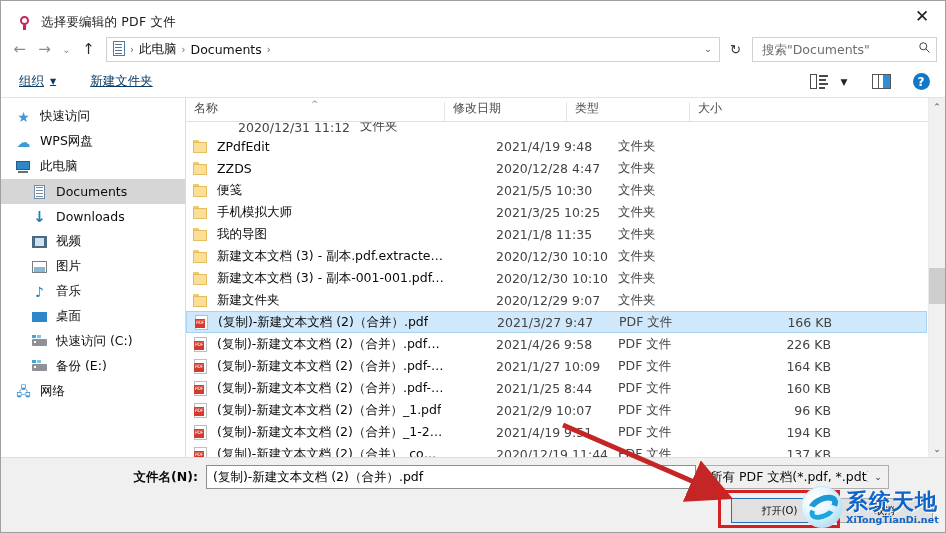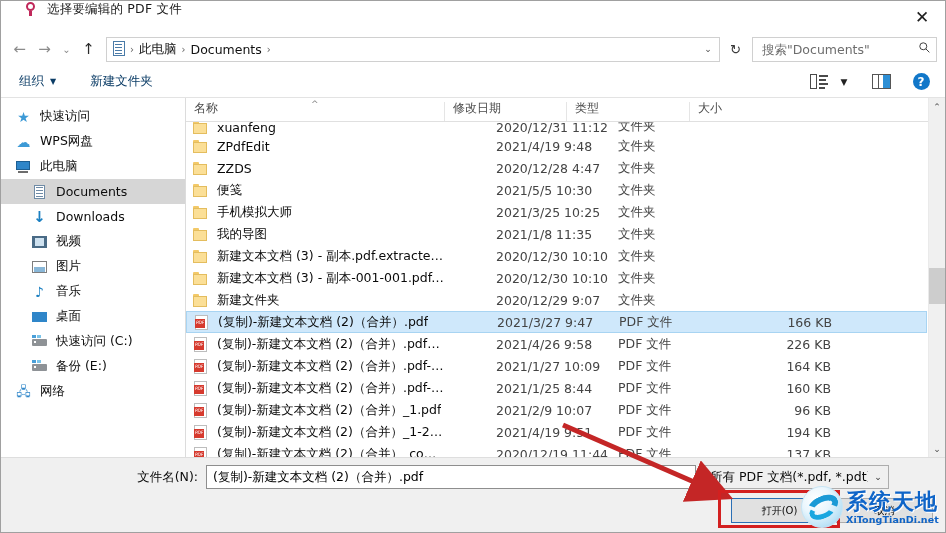--- a/index.html
+++ b/index.html
@@ -17,22 +17,22 @@
     width: 946px; height: 533px;
     background: #ffffff;
     border: 1px solid #a0a0a0;
     display: flex; flex-direction: column;
   }
 
   
   #titlebar {
     height: 31px; min-height: 31px;
     background: #ffffff;
-    display: flex; align-items: flex-start;
-    padding-left: 22px;
+    display: flex; align-items: flex-end;
+    padding-left: 16px;
     border-bottom: 1px solid #ffffff;
   }
   #app-icon {
     width: 16px; height: 16px; margin-right: 8px;
     position: relative; flex: none;
   }
   #app-icon .bulb {
     position: absolute; left: 3px; top: 1px;
     width: 9px; height: 9px; border-radius: 50%;
     border: 2px solid #c0285a;
@@ -118,21 +118,21 @@
   
   #cmdbar {
     height: 32px; min-height: 32px;
     display: flex; align-items: center;
     padding: 0 9px 0 12px;
     background: #fff;
     border-bottom: 1px solid #e3e3e3;
   }
   .cmd-item {
     font-size: 12.5px; color: #0b3c66; padding: 3px 6px;
-    display: flex; align-items: center; white-space: nowrap;
+    display: flex; align-items: center; white-space: nowrap; text-decoration: underline;
   }
   .cmd-caret { font-size: 8px; margin-left: 6px; color: #0b3c66; }
   #cmd-right { margin-left: auto; display: flex; align-items: center; gap: 2px; }
   .cmd-icon {
     width: 30px; height: 24px;
     display: flex; align-items: center; justify-content: center;
   }
   #view-icon { position: relative; width: 19px; height: 15px; }
   #view-icon .vcol {
     position: absolute; left: 0; top: 0; width: 7px; height: 15px;
@@ -265,21 +265,21 @@
     height: 75px; min-height: 75px;
     background: #f0f0f0; border-top: 1px solid #dedede;
     position: relative;
   }
   #fname-row {
     position: absolute; left: 0; top: 6px; right: 0; height: 26px;
     display: flex; align-items: center;
   }
   #fname-label {
     width: 205px; text-align: right; padding-right: 8px;
-    font-size: 12.5px; color: #0a0a0a; white-space: nowrap;
+    font-size: 12.5px; color: #0a0a0a; white-space: nowrap; font-weight: bold;
   }
   #fname-input-wrap {
     width: 490px; height: 24px; background: #fff;
     border: 1px solid #8e8e8e;
     display: flex; align-items: center;
   }
   #fname-input {
     flex: 1; border: none; outline: none; background: transparent;
     font-family: inherit; font-size: 12.5px; color: #000;
     padding: 0 4px 0 6px; min-width: 0;
@@ -540,27 +540,20 @@
     <div id="filepane">
       <div id="colheader">
         <div class="colh col-name">名称</div>
         <div class="colh col-date">修改日期</div>
         <div class="colh col-type">类型</div>
         <div class="colh col-size">大小</div>
         <div id="sortmark">^</div>
       </div>
       <div id="rows">
           <div class="row clipped">
-            <div class="cell c-name">
-              <span class="f-icon folder">
-                <i class="tab"></i>
-                <i class="bd"></i>
-              </span>
-              <span style="overflow: hidden; text-overflow: ellipsis;">xuanfeng</span>
-            </div>
             <div class="cell c-date">2020/12/31 11:12</div>
             <div class="cell c-type">文件夹</div>
             <div class="cell c-size"></div>
           </div>
           <div class="row">
             <div class="cell c-name">
               <span class="f-icon folder">
                 <i class="tab"></i>
                 <i class="bd"></i>
               </span>

